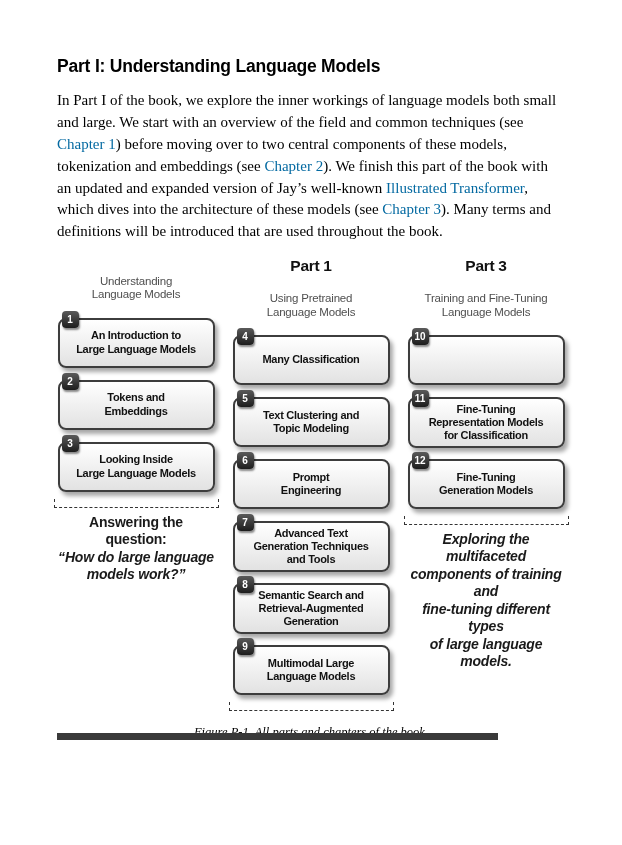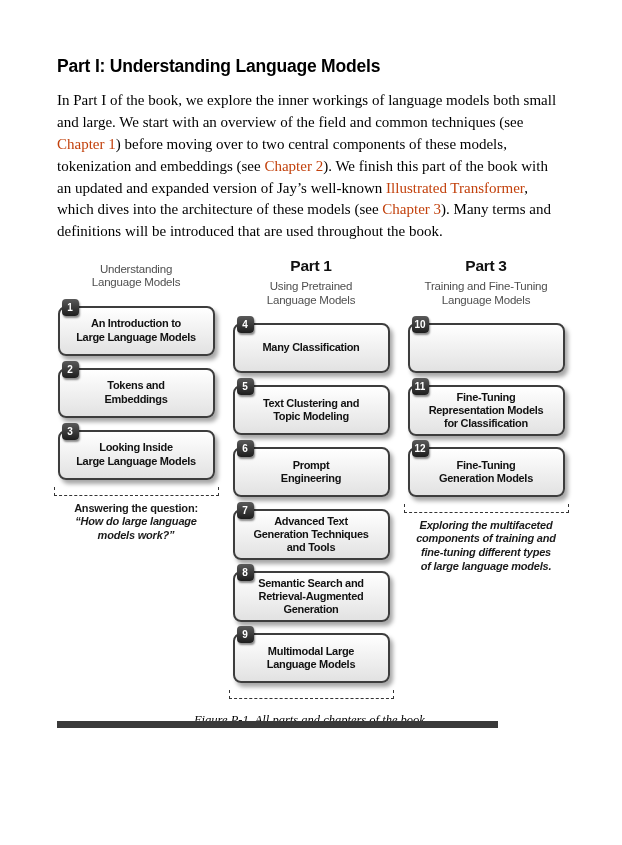--- a/index.html
+++ b/index.html
@@ -18,21 +18,21 @@
     font-weight: bold;
     color: #000;
     margin-bottom: 13px;
     letter-spacing: -0.2px;
   }
   .para {
     font-size: 15px;
     line-height: 1.46;
     color: #000;
   }
-  .para .xref { color: #c2410c; cursor: pointer; }
+  .para .xref { color: #0369a1; cursor: pointer; }
 
   
   .figure { margin-top: 14px; }
   .columns { display: flex; justify-content: center; gap: 18px; }
   .col { width: 157px; }
 
   .col-title {
     font-family: "Liberation Sans", sans-serif;
     font-weight: bold;
     font-size: 15.5px;
@@ -42,21 +42,21 @@
     line-height: 1.1;
   }
   .col-sub {
     font-family: "Liberation Sans", sans-serif;
     font-size: 11.5px;
     color: #4f4f4f;
     text-align: center;
     white-space: pre-line;
     line-height: 1.15;
     letter-spacing: -0.2px;
-    margin-top: 6px;
+    margin-top: 18px;
     margin-bottom: 9px;
   }
 
   .slot { height: 62px; padding-top: 7px; }
   .box {
     position: relative;
     min-height: 50px;
     background: linear-gradient(#ffffff, #e2e2e2);
     border: 2px solid #3d3d3d;
     border-radius: 8px;
@@ -100,21 +100,21 @@
     border: 1.5px dashed #333;
     border-top: none;
     margin: 2px -4px 0 -4px;
   }
 
   .col-caption {
     margin-top: 6px;
     text-align: center;
     font-family: "Liberation Sans", sans-serif;
     font-weight: bold;
-    font-size: 11px;
+    font-size: 14px;
     color: #1a1a1a;
     line-height: 1.25;
     letter-spacing: -0.2px;
   }
   .caption-title { font-style: normal; }
   .caption-body { font-style: italic; white-space: pre-line; }
 
   .fig-caption {
     text-align: center;
     font-family: "Liberation Serif", serif;

